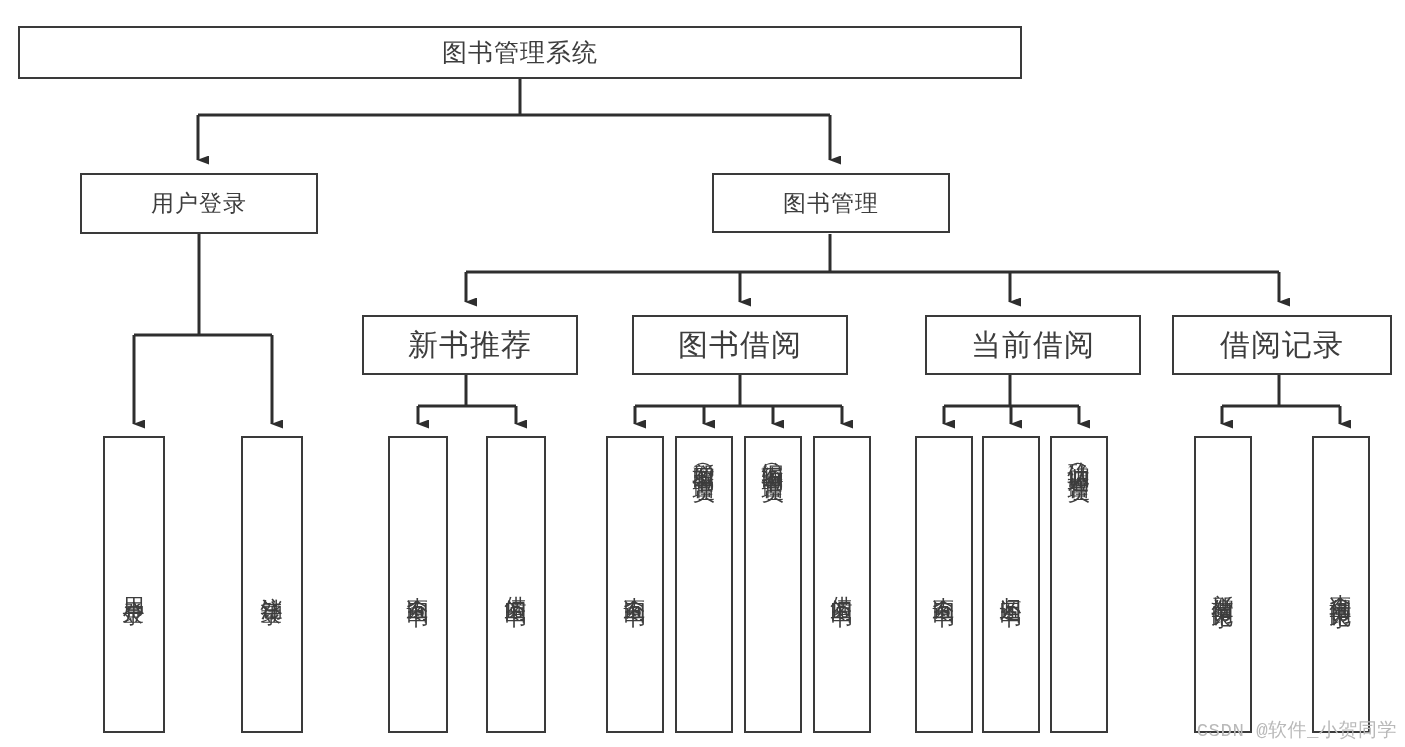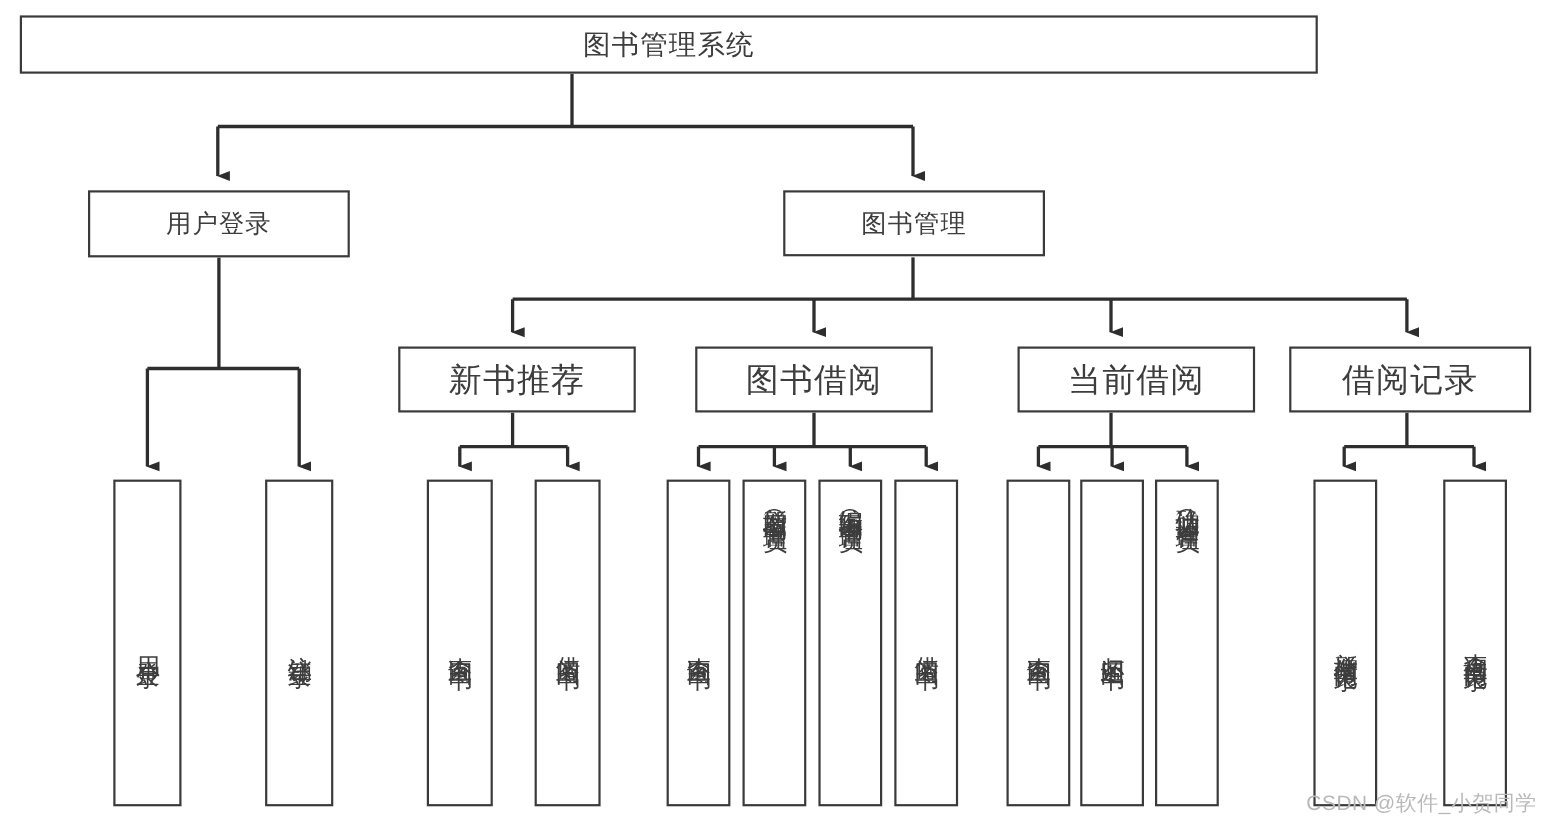--- a/index.html
+++ b/index.html
@@ -68,21 +68,21 @@
   }
   .watermark {
     position: absolute;
     right: 8px;
     bottom: 4px;
     font-size: 19px;
     color: #b9b9b9;
     z-index: 5;
     white-space: nowrap;
     letter-spacing: 0.5px;
-    font-family: Liberation Sans, sans-serif;
+    font-family: Liberation Mono, monospace;
   }
 </style>
 </head>
 <body>
 
 <div id="diagram-root">
 
   <svg id="diagram-svg" viewBox="0 0 1405 747" xmlns="http://www.w3.org/2000/svg">
     <defs>
       <marker id="arrowhead" markerWidth="10" markerHeight="12" refX="4.5" refY="11" orient="auto" markerUnits="userSpaceOnUse">
@@ -138,21 +138,21 @@
     </g>
 
     <g stroke="#2e2e2e" stroke-width="3" fill="none">
       <path d="M1279,375 L1279,406"></path>
       <path d="M1222,406 L1340,406"></path>
       <path d="M1222,406 L1222,424" marker-end="url(#arrowhead)"></path>
       <path d="M1340,406 L1340,424" marker-end="url(#arrowhead)"></path>
     </g>
   </svg>
 
-  <div class="node level-root" style="left:18px; top:14px; width:1180px; height:53px;font-family:Liberation Mono, monospace;">
+  <div class="node level-root" style="left:18px; top:26px; width:1004px; height:53px;font-family:Liberation Mono, monospace;">
     <span>图书管理系统</span>
   </div>
 
   <div class="node level-1" style="left:80px; top:173px; width:238px; height:61px;">
     <span>用户登录</span>
   </div>
 
   <div class="node level-1" style="left:712px; top:173px; width:238px; height:60px;">
     <span>图书管理</span>
   </div>

